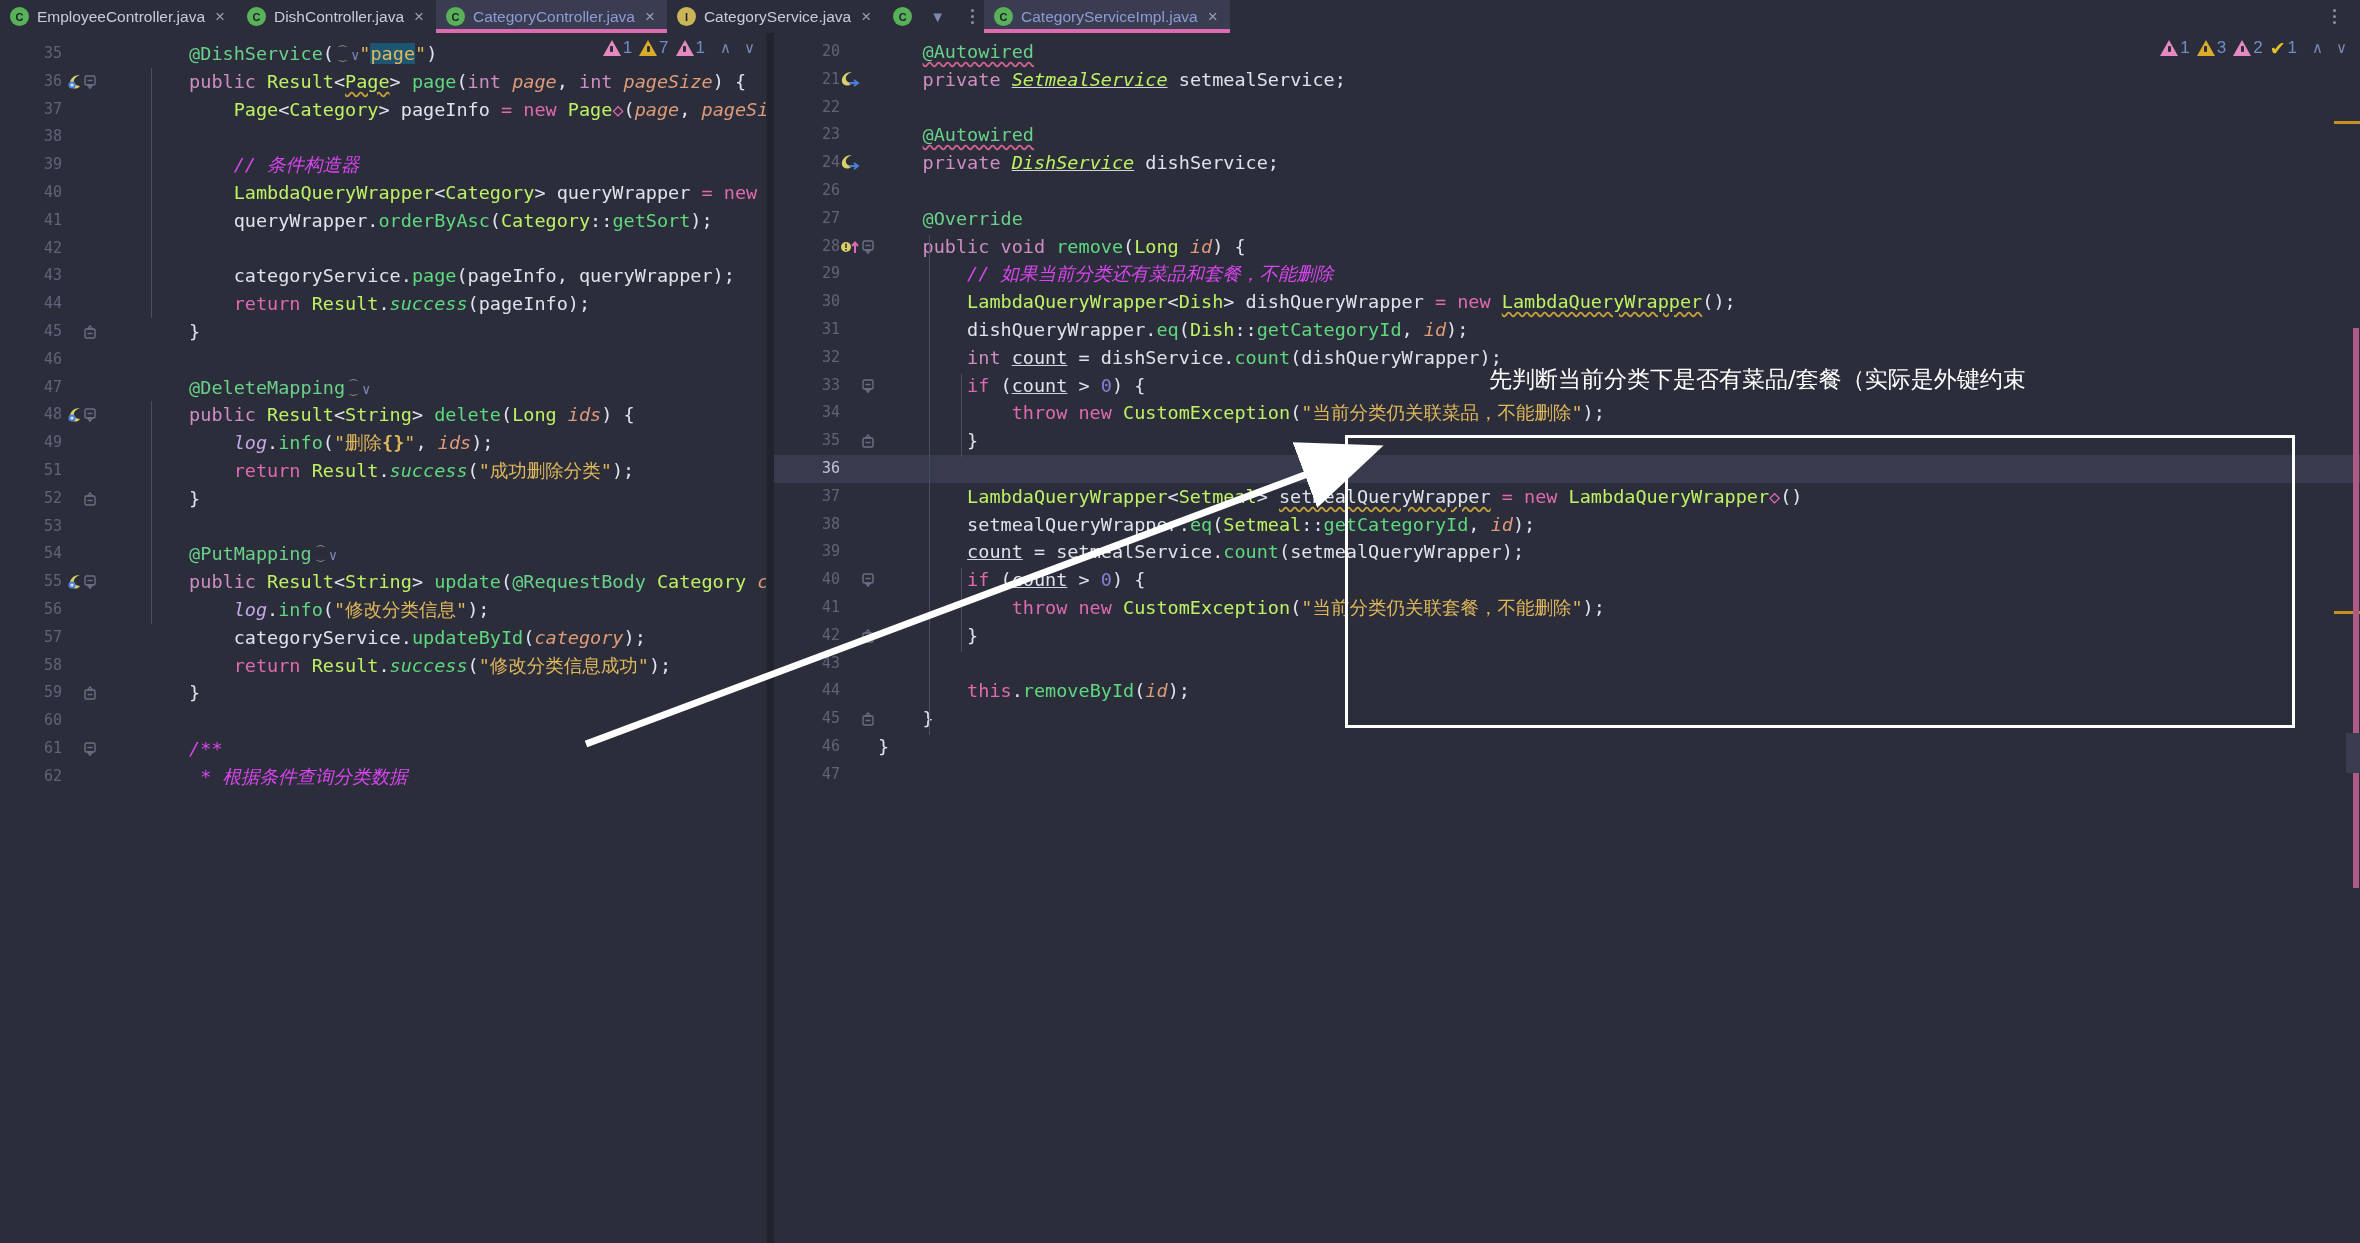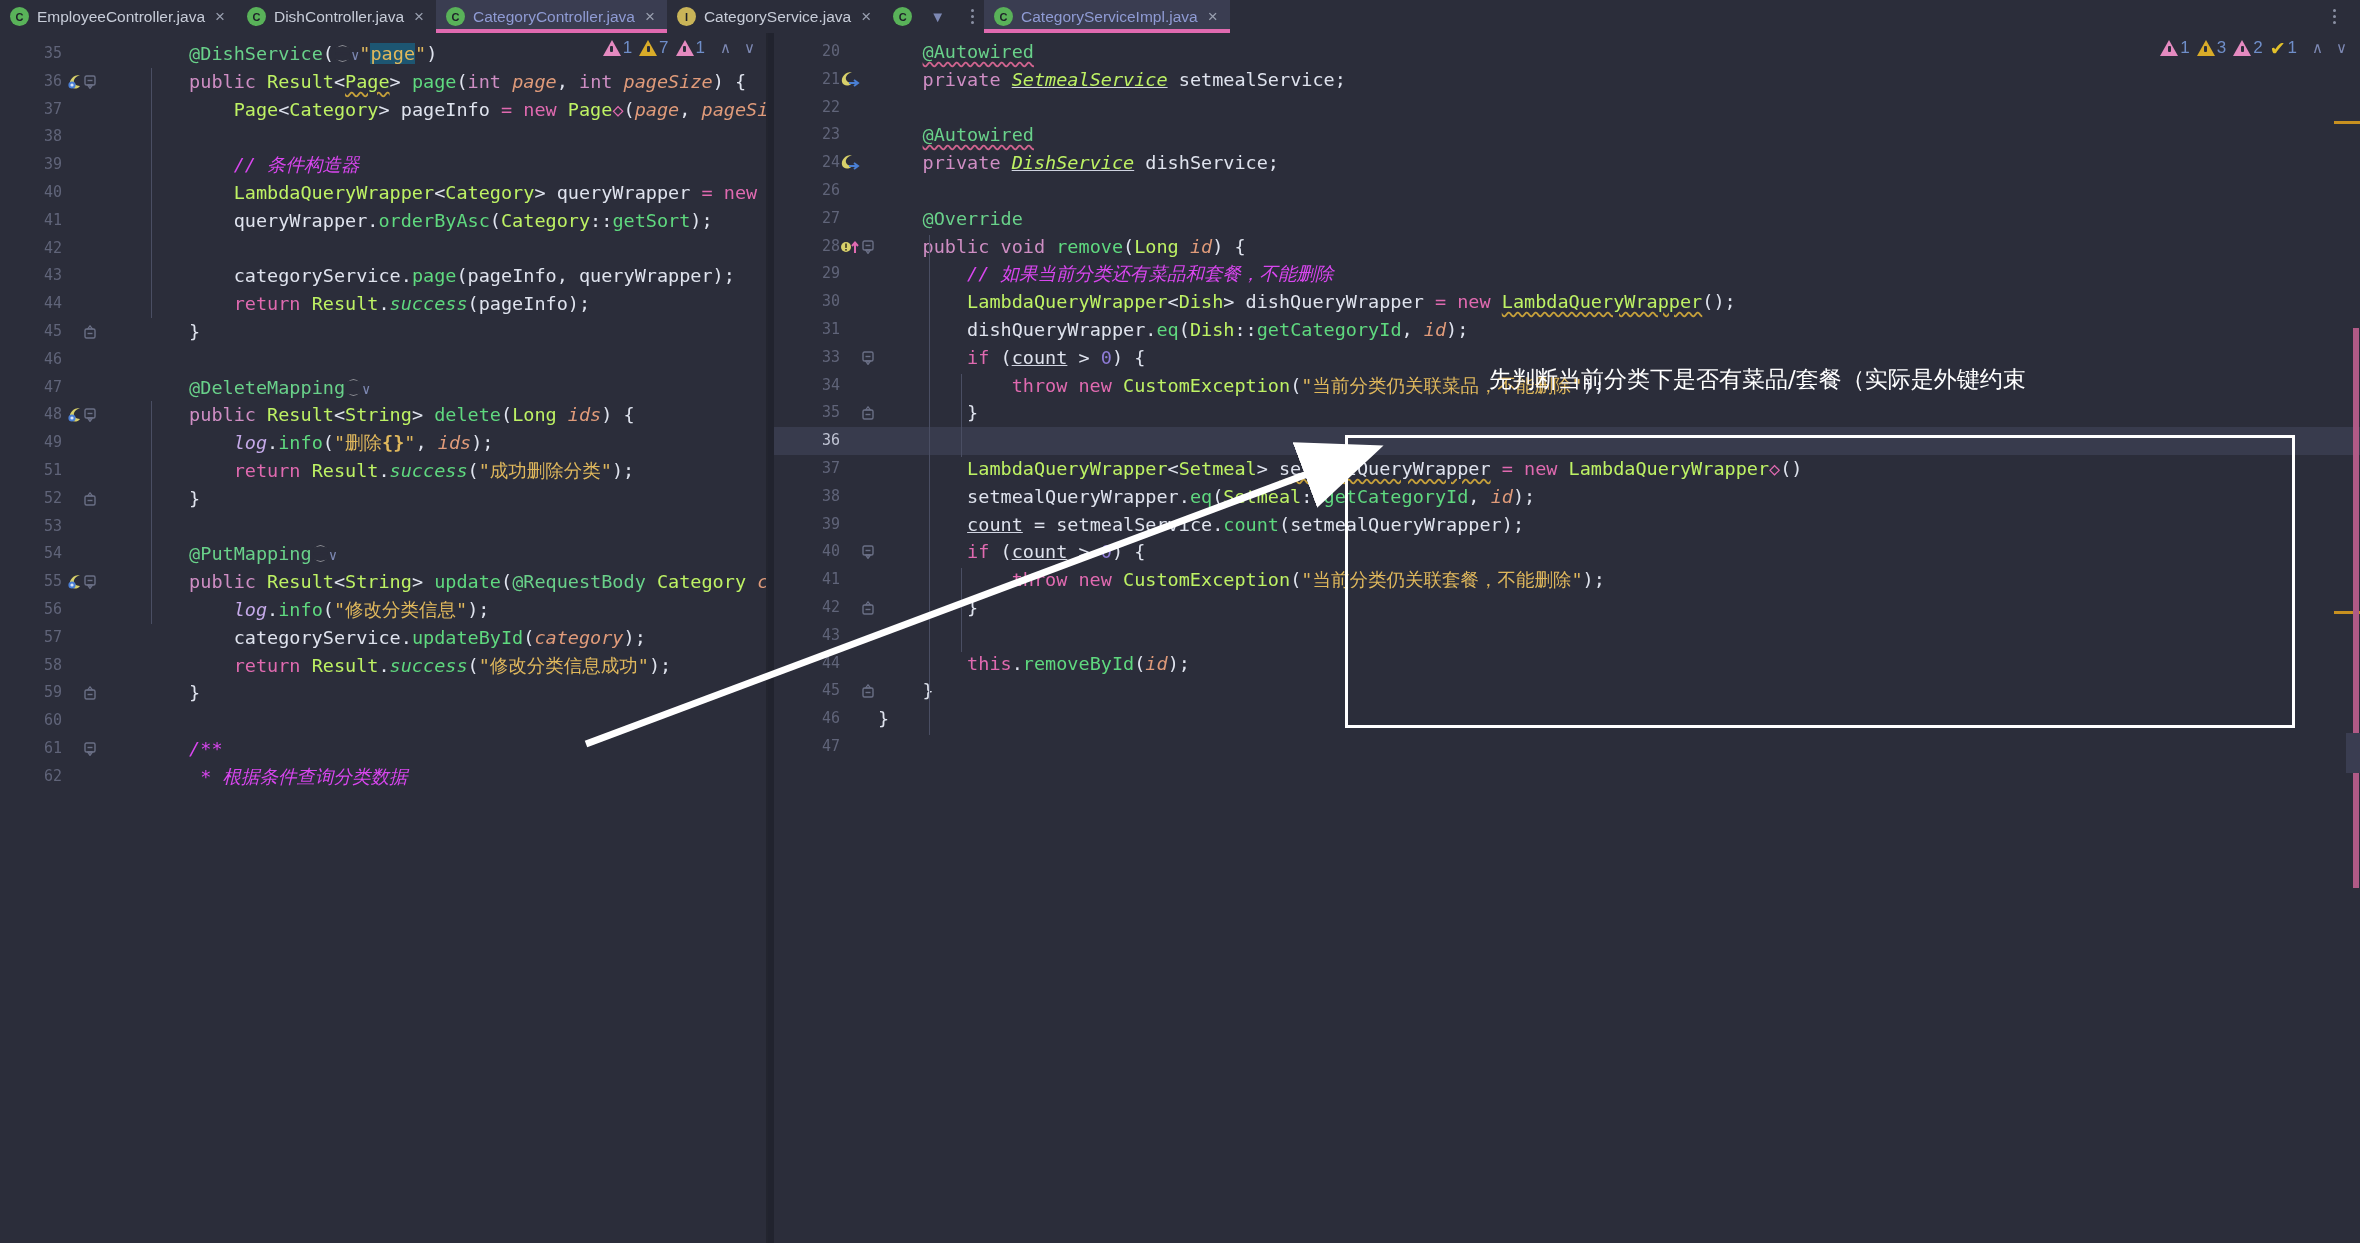--- a/index.html
+++ b/index.html
@@ -352,20 +352,21 @@
               <path d="M15 16 v-10 M12 9 l3 -3.4 l3 3.4" stroke="#e06ab0" stroke-width="2" fill="none"></path>
             </svg></span><span class="fold"><svg width="14" height="14" viewBox="0 0 14 14">
               <rect x="2" y="1" width="10" height="9" rx="1.5" fill="none" stroke="#6a6f85" stroke-width="1.4"></rect>
               <path d="M4.5 5.5 h5" stroke="#6a6f85" stroke-width="1.4"></path>
               <path d="M7 10 v3 M4.5 10 h5" stroke="#6a6f85" stroke-width="1.4" fill="none"></path>
               <path d="M4.5 10 L7 13.5 L9.5 10 z" fill="none" stroke="#6a6f85" stroke-width="1.2"></path>
             </svg></span><span class="code"><span>    </span><span class="kw">public </span><span class="kw">void </span><span class="fn">remove</span><span class="pl">(</span><span class="type">Long </span><span class="param">id</span><span class="pl">) {</span></span></div>
         <div class="row"><span class="ln">29</span><span class="code"><span>        </span><span class="cmt">// 如果当前分类还有菜品和套餐，不能删除</span></span></div>
         <div class="row"><span class="ln">30</span><span class="code"><span>        </span><span class="type">LambdaQueryWrapper</span><span class="pl">&lt;</span><span class="type">Dish</span><span class="pl">&gt; dishQueryWrapper </span><span class="kw2">= </span><span class="kw2">new </span><span class="type wavy">LambdaQueryWrapper</span><span class="pl">();</span></span></div>
         <div class="row"><span class="ln">31</span><span class="code"><span>        </span><span class="pl">dishQueryWrapper.</span><span class="fn">eq</span><span class="pl">(</span><span class="type">Dish</span><span class="pl">::</span><span class="fn">getCategoryId</span><span class="pl">, </span><span class="param">id</span><span class="pl">);</span></span></div>
+        <div class="row"><span class="ln">32</span><span class="code"><span>        </span><span class="kw">int </span><span class="pl und">count</span><span class="pl"> = dishService.</span><span class="fn">count</span><span class="pl">(dishQueryWrapper);</span></span></div>
         <div class="row"><span class="ln">33</span><span class="fold"><svg width="14" height="14" viewBox="0 0 14 14">
               <rect x="2" y="1" width="10" height="9" rx="1.5" fill="none" stroke="#6a6f85" stroke-width="1.4"></rect>
               <path d="M4.5 5.5 h5" stroke="#6a6f85" stroke-width="1.4"></path>
               <path d="M7 10 v3 M4.5 10 h5" stroke="#6a6f85" stroke-width="1.4" fill="none"></path>
               <path d="M4.5 10 L7 13.5 L9.5 10 z" fill="none" stroke="#6a6f85" stroke-width="1.2"></path>
             </svg></span><span class="code"><span>        </span><span class="kw2">if </span><span class="pl">(</span><span class="pl und">count</span><span class="pl"> &gt; </span><span class="num">0</span><span class="pl">) {</span></span></div>
         <div class="row"><span class="ln">34</span><span class="code"><span>            </span><span class="kw2">throw </span><span class="kw2">new </span><span class="type">CustomException</span><span class="pl">(</span><span class="str">"当前分类仍关联菜品，不能删除"</span><span class="pl">);</span></span></div>
         <div class="row"><span class="ln">35</span><span class="fold"><svg width="14" height="14" viewBox="0 0 14 14">
               <path d="M4.5 4 L7 0.8 L9.5 4 z" fill="none" stroke="#6a6f85" stroke-width="1.2"></path>
               <rect x="2" y="4" width="10" height="9" rx="1.5" fill="none" stroke="#6a6f85" stroke-width="1.4"></rect>

